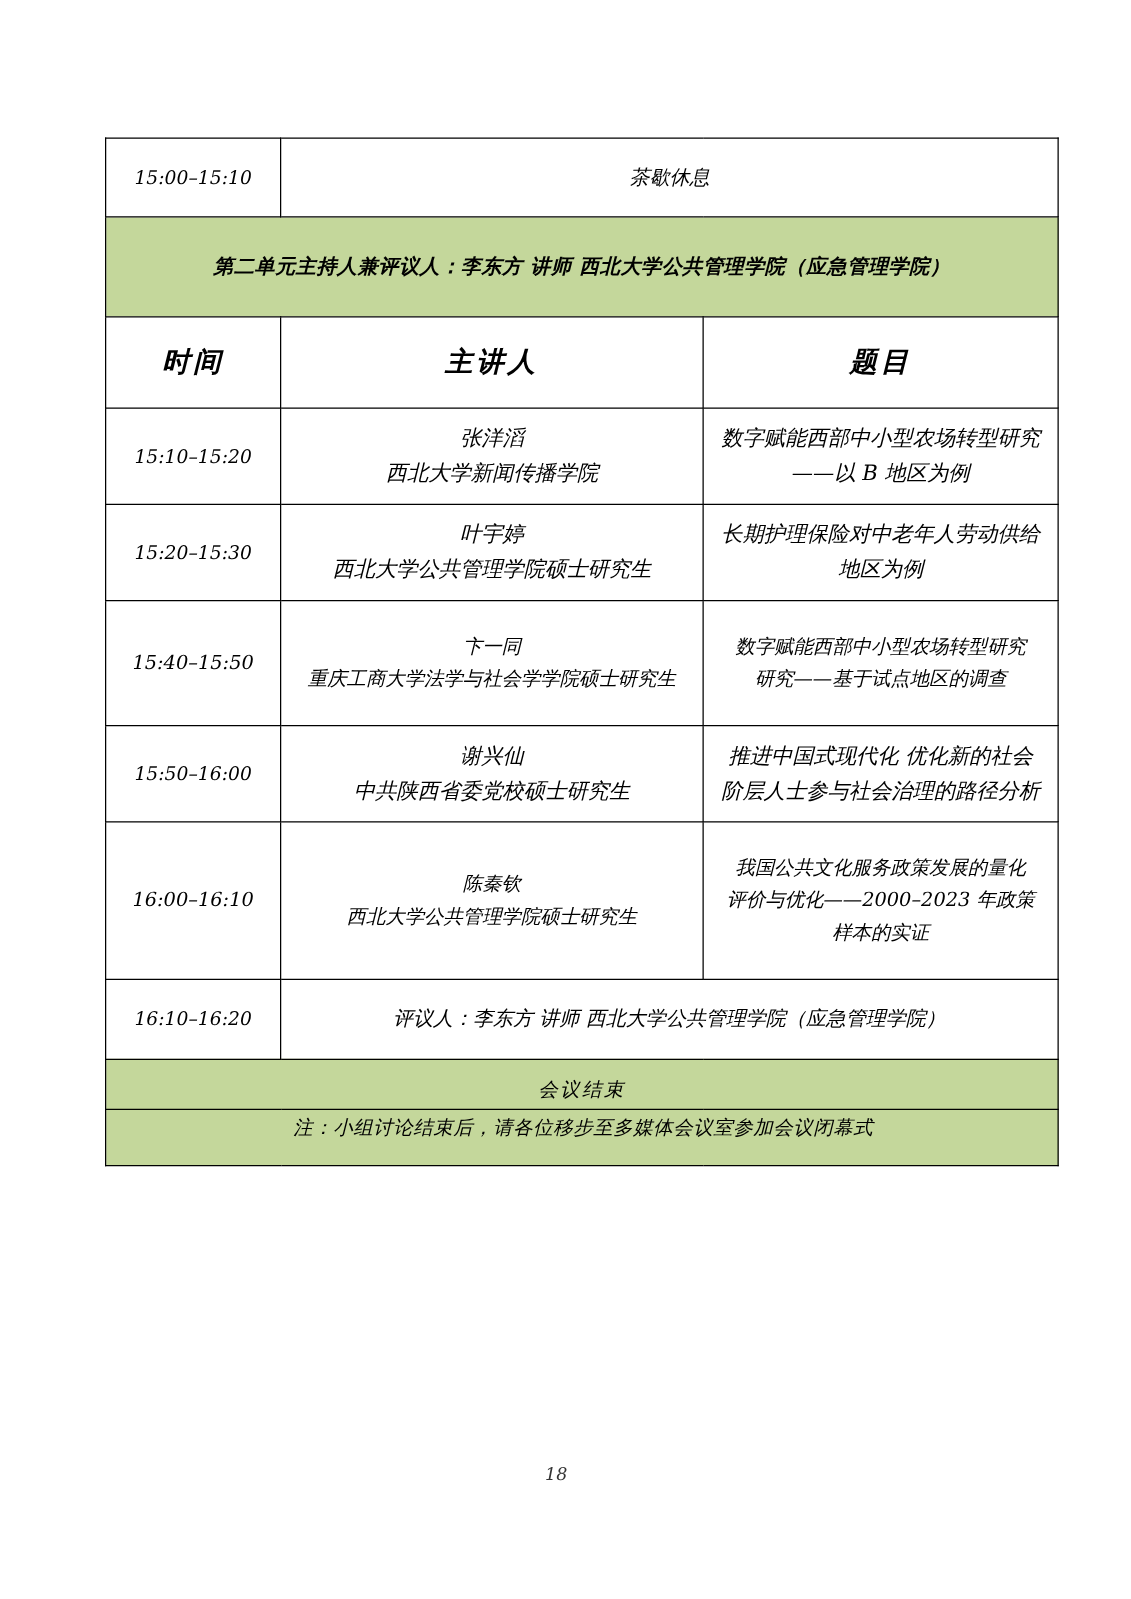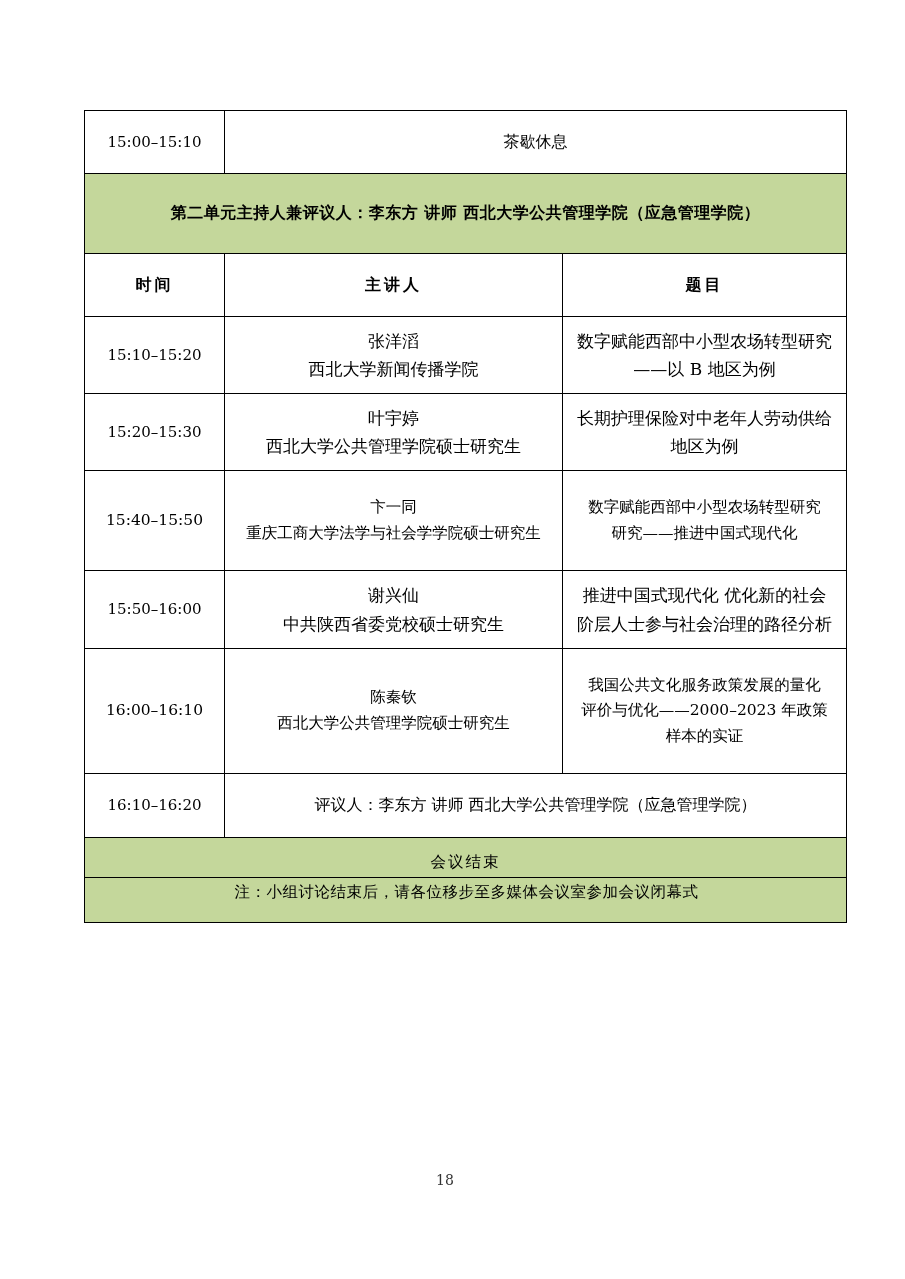--- a/index.html
+++ b/index.html
@@ -12,20 +12,21 @@
     height: 1279px;
     font-family: "DejaVu Serif", "Liberation Serif", serif;
     color: #000000;
     position: relative;
   }
   .page {
     position: relative;
     width: 905px;
     height: 901px;
     box-sizing: border-box;
+    font-style: italic;
   }
   .doc-table {
     position: absolute;
     left: 84px;
     top: 110px;
     width: 762px;
     border-collapse: collapse;
     table-layout: fixed;
   }
   .doc-table td {
@@ -52,21 +53,21 @@
   }
   .band .cell-inner {
     padding: 26px 16px;
     font-size: 16px;
     font-weight: bold;
     letter-spacing: 0.5px;
   }
   .header-row td .cell-inner {
     padding: 18px 8px;
     font-weight: bold;
-    font-size: 16px;
+    font-size: 22px;
     letter-spacing: 3px;
   }
   .time-cell .cell-inner {
     font-size: 15px;
     letter-spacing: 0;
   }
   .speaker-line1 {
     display: block;
   }
   .speaker-line2 {
@@ -182,21 +183,21 @@
         </td>
         <td>
           <div class="cell-inner">
             <span class="speaker-line1">卞一同</span>
             <span class="speaker-line2">重庆工商大学法学与社会学学院硕士研究生</span>
           </div>
         </td>
         <td>
           <div class="cell-inner">
             <span class="topic-text">数字赋能西部中小型农场转型研究</span>
-            <span class="topic-text">研究——推进中国式现代化</span>
+            <span class="topic-text">研究——基于试点地区的调查</span>
           </div>
         </td>
       </tr>
 
       <tr>
         <td class="time-cell">
           <div class="cell-inner">15:50–16:00</div>
         </td>
         <td>
           <div class="cell-inner">

